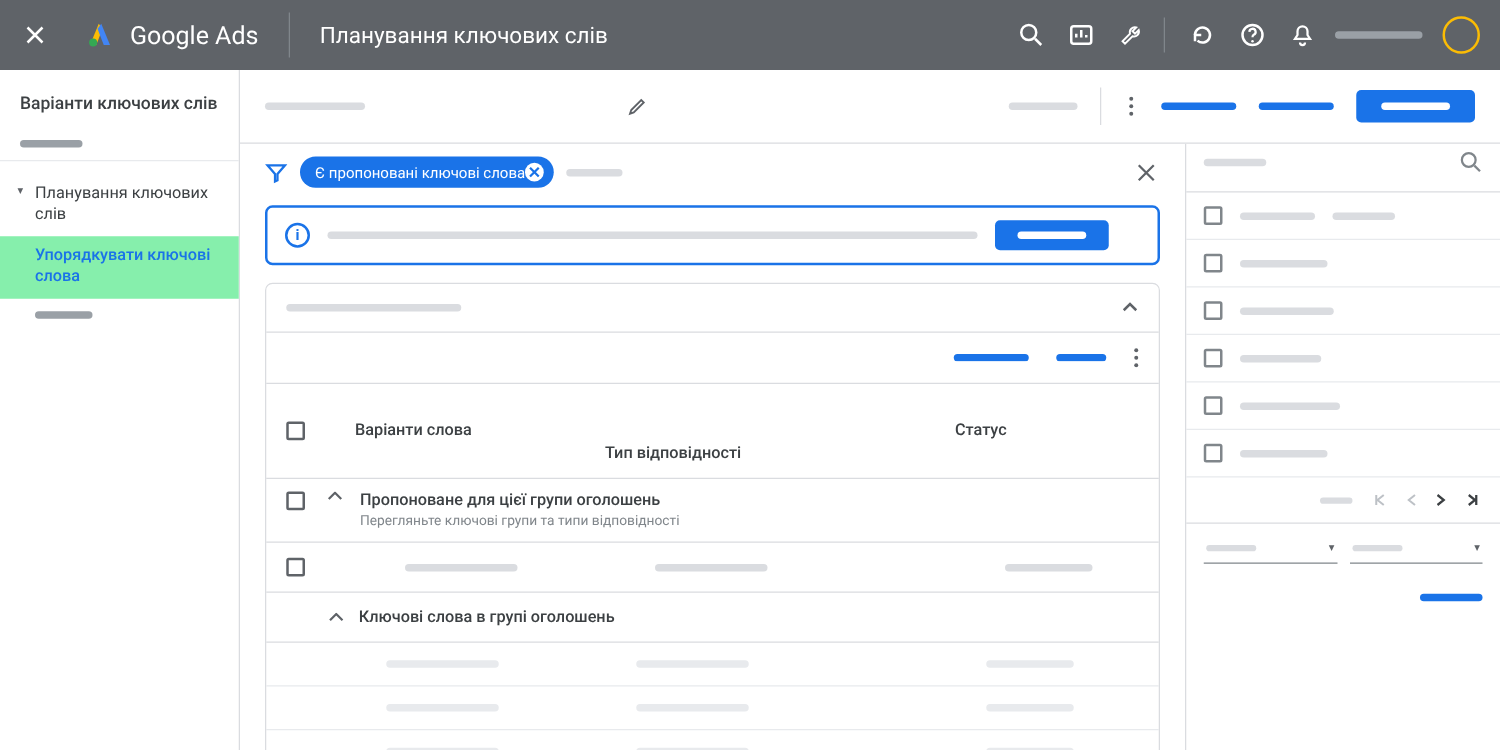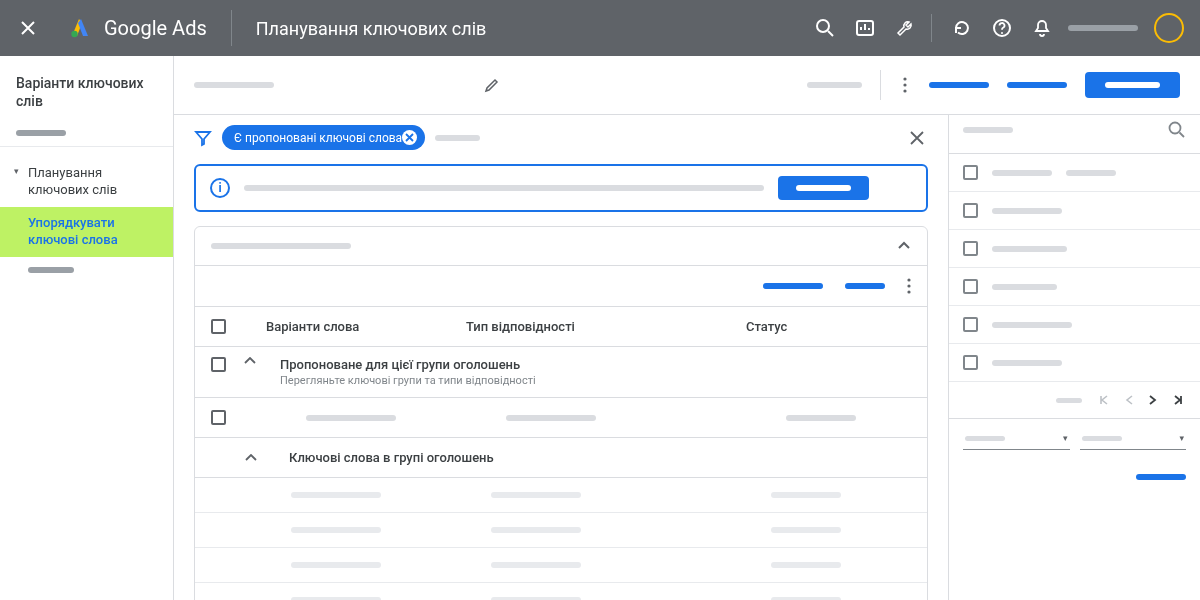--- a/index.html
+++ b/index.html
@@ -15,28 +15,28 @@
 .header .spacer { flex: 1; }
 .header .icon-btn { width: 36px; height: 36px; display: flex; align-items: center; justify-content: center; margin-left: 4px; cursor: pointer; }
 .header .sep { width: 1px; height: 28px; background: #80868b; margin: 0 8px; }
 .header .email-skel { width: 70px; height: 6px; background: #9aa0a6; border-radius: 3px; margin-left: 8px; }
 .header .avatar { width: 30px; height: 30px; border: 2px solid #fbbc04; border-radius: 50%; margin-left: 16px; cursor: pointer; }
 
 
 .body { display: flex; height: 544px; }
 
 
-.sidebar { width: 174px; border-right: 1px solid #dadce0; padding: 18px 0 0 0; }
+.sidebar { width: 192px; border-right: 1px solid #dadce0; padding: 18px 0 0 0; }
 .sidebar .side-title { font-size: 14px; font-weight: 500; color: #3c4043; padding: 0 16px 10px; line-height: 1.3; }
 .skel { background: #9aa0a6; border-radius: 3px; height: 6px; }
 .sidebar .skel-row { margin: 10px 16px; }
 .sidebar .section { padding: 10px 0; border-top: 1px solid #e8eaed; margin-top: 10px; }
 .sidebar .item { padding: 8px 16px 8px 28px; font-size: 13px; color: #3c4043; line-height: 1.3; position: relative; cursor: pointer; }
 .sidebar .item.expandable::before { content: "▾"; position: absolute; left: 14px; top: 9px; font-size: 9px; color: #5f6368; }
-.sidebar .item.active { background: #bef264; color: #1a73e8; font-weight: 500; }
+.sidebar .item.active { background: #86efac; color: #1a73e8; font-weight: 500; }
 
 
 .main { flex: 1; display: flex; flex-direction: column; overflow: hidden; }
 .toolbar { padding: 14px 20px; display: flex; align-items: center; border-bottom: 1px solid #dadce0; }
 .toolbar .edit-skel { width: 80px; height: 6px; background: #dadce0; border-radius: 3px; }
 .toolbar .pencil { margin-left: 210px; color: #5f6368; cursor: pointer; }
 .toolbar .right { margin-left: auto; display: flex; align-items: center; gap: 18px; }
 .toolbar .grey-skel { width: 55px; height: 6px; background: #dadce0; border-radius: 3px; }
 .toolbar .vdots { color: #5f6368; cursor: pointer; padding: 0 4px; }
 .toolbar .blue-skel { width: 60px; height: 6px; background: #1a73e8; border-radius: 3px; cursor: pointer; }
@@ -69,36 +69,36 @@
 .card-head .h-skel { width: 140px; height: 6px; background: #dadce0; border-radius: 3px; }
 .card-head .chev { margin-left: auto; color: #5f6368; cursor: pointer; }
 .card-sub { padding: 12px 16px; display: flex; align-items: center; border-bottom: 1px solid #dadce0; }
 .card-sub .links { margin-left: auto; display: flex; gap: 22px; align-items: center; }
 .card-sub .blue-link { width: 60px; height: 6px; background: #1a73e8; border-radius: 3px; cursor: pointer; border-bottom: 1px solid #1a73e8; padding-bottom: 1px; }
 
 
 .thead { display: flex; align-items: center; padding: 12px 16px; border-bottom: 1px solid #dadce0; font-size: 13px; color: #3c4043; font-weight: 500; }
 .checkbox { width: 15px; height: 15px; border: 2px solid #5f6368; border-radius: 2px; cursor: pointer; flex-shrink: 0; }
 .col-kw { width: 200px; margin-left: 40px; }
-.col-type { width: 200px; }
+.col-type { width: 200px; margin-top: 36px; }
 .col-status { width: 120px; margin-left: 80px; }
 
 .group-row { display: flex; align-items: flex-start; padding: 10px 16px; border-bottom: 1px solid #dadce0; }
 .group-row .chev-sm { margin-left: 18px; color: #5f6368; cursor: pointer; }
-.group-row .group-text { margin-left: 24px; }
+.group-row .group-text { margin-left: 14px; }
 .group-row .gt1 { font-size: 13px; font-weight: 500; color: #3c4043; }
 .group-row .gt2 { font-size: 11px; color: #80868b; margin-top: 2px; }
 
 .data-row { display: flex; align-items: center; padding: 12px 16px; border-bottom: 1px solid #dadce0; }
 .data-row .cell { height: 6px; background: #dadce0; border-radius: 3px; }
 .data-row .c1 { width: 90px; margin-left: 80px; }
 .data-row .c2 { width: 90px; margin-left: 110px; }
 .data-row .c3 { width: 70px; margin-left: 190px; }
 
-.subhead-row { display: flex; align-items: center; padding: 12px 16px; border-bottom: 1px solid #dadce0; font-size: 13px; font-weight: 500; color: #3c4043; gap: 20px; }
+.subhead-row { display: flex; align-items: center; padding: 12px 16px; border-bottom: 1px solid #dadce0; font-size: 13px; font-weight: 500; color: #3c4043; }
 .subhead-row .chev-sm { margin-left: 34px; color: #5f6368; cursor: pointer; }
 .subhead-row .label { margin-left: 12px; }
 
 .ghost-row { display: flex; align-items: center; padding: 14px 16px; border-bottom: 1px solid #e8eaed; }
 .ghost-row .g { height: 6px; background: #e8eaed; border-radius: 3px; }
 .ghost-row .g1 { width: 90px; margin-left: 80px; }
 .ghost-row .g2 { width: 90px; margin-left: 110px; }
 .ghost-row .g3 { width: 70px; margin-left: 190px; }
 
 

